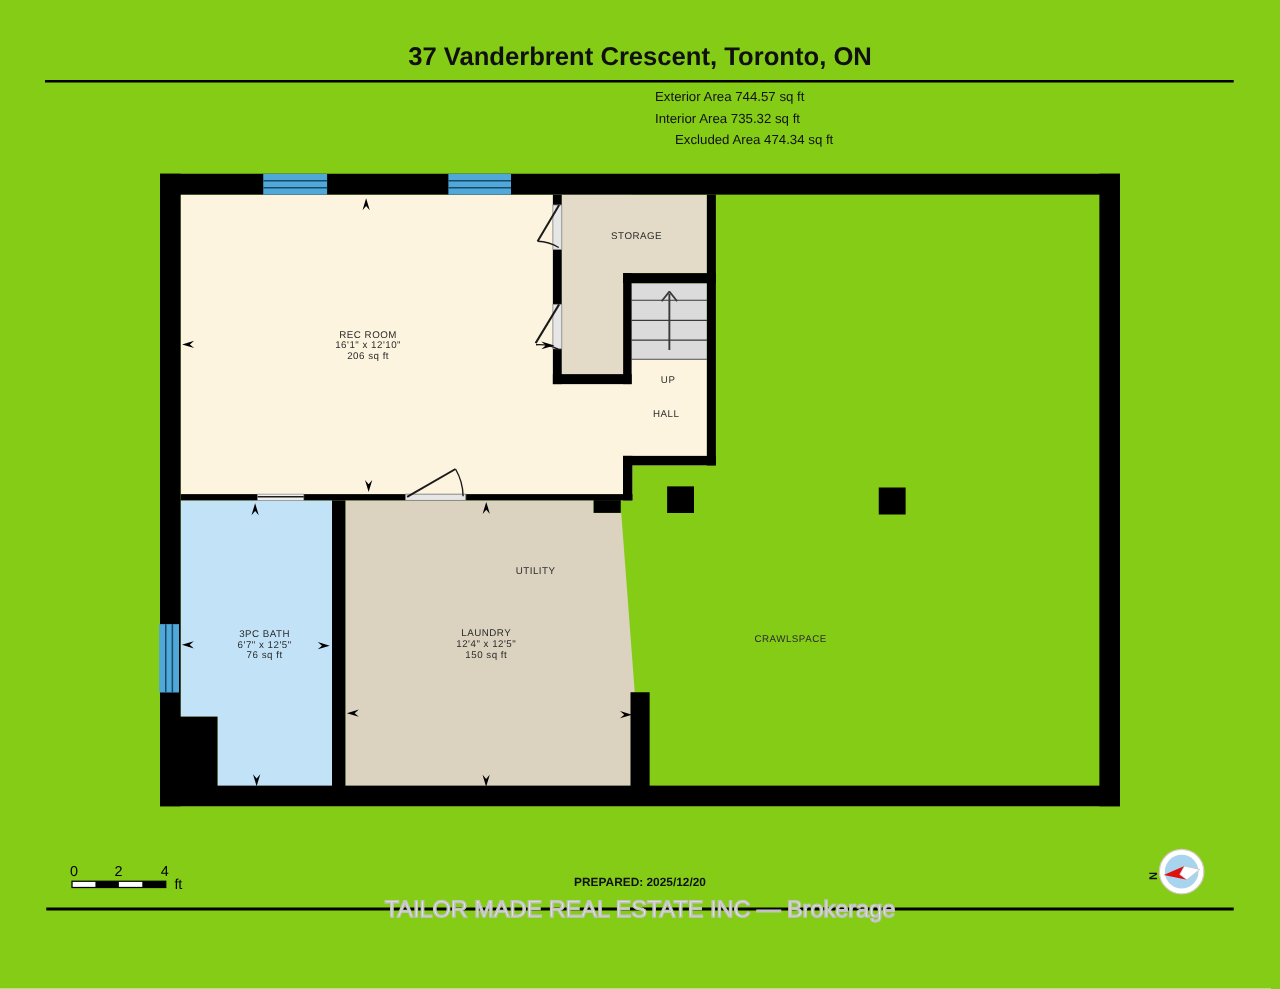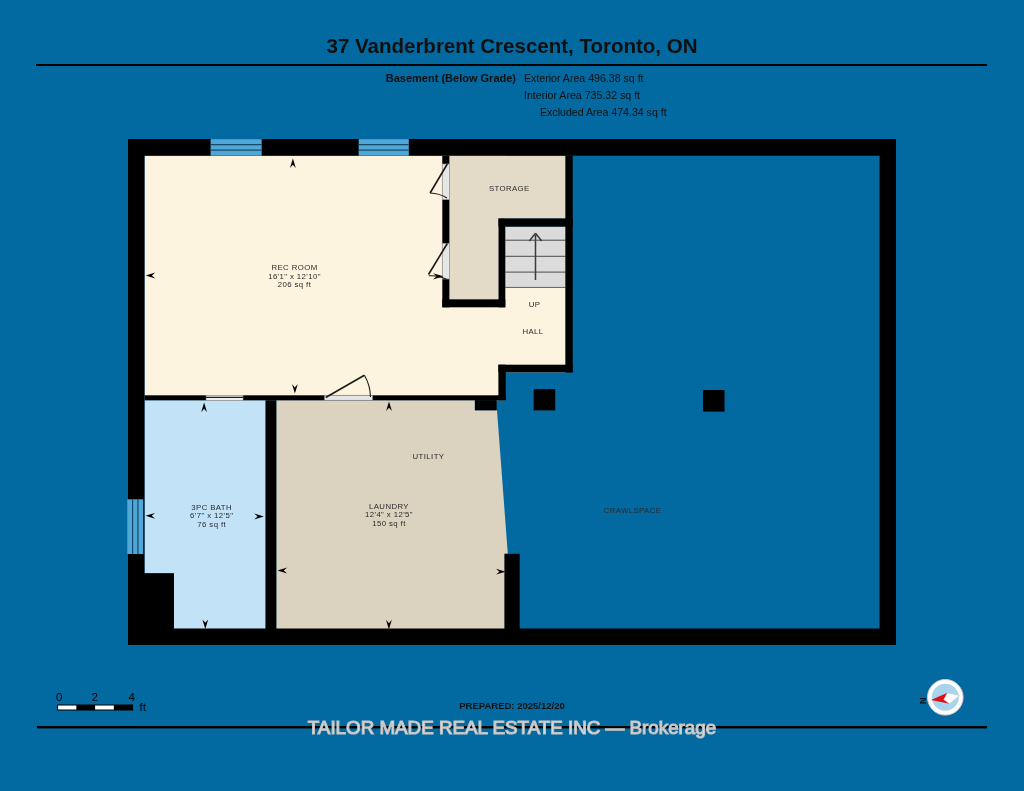--- a/index.html
+++ b/index.html
@@ -1,29 +1,28 @@
 <!DOCTYPE html>
 <html><head>
 <meta charset="utf-8">
 <style>
 html,body{margin:0;padding:0;background:#fff;font-family:"Liberation Sans",sans-serif;}
-#page{position:relative;width:1024px;height:791px;overflow:hidden;background:#0369a1;}
+#page{position:relative;width:1024px;height:791px;overflow:hidden;background:#84cc16;}
 .abs{position:absolute;}
 </style>
 </head>
 <body>
 <div id="page">
 
 <div class="abs" style="left:0;top:33.5px;width:1024px;text-align:center;font-size:20.5px;font-weight:bold;color:#101010;">37 Vanderbrent Crescent, Toronto, ON</div>
 
 <div class="abs" style="left:36px;top:64px;width:951px;height:2px;background:#000;"></div>
 
-<div class="abs" style="left:0;top:71.8px;width:516px;text-align:right;font-size:11px;font-weight:bold;color:#101010;">Basement (Below Grade)</div>
 
-<div class="abs" style="left:524px;top:72px;font-size:10.6px;color:#101010;">Exterior Area 496.38 sq ft</div>
+<div class="abs" style="left:524px;top:72px;font-size:10.6px;color:#101010;">Exterior Area 744.57 sq ft</div>
 
 <div class="abs" style="left:524px;top:89.2px;font-size:10.6px;color:#101010;">Interior Area 735.32 sq ft</div>
 
 <div class="abs" style="left:540px;top:106.4px;font-size:10.6px;color:#101010;">Excluded Area 474.34 sq ft</div>
 
 <svg class="abs" style="left:0;top:0;" width="1024" height="791" viewBox="0 0 1024 791">
 
   <rect x="144.5" y="155.7" width="361.4" height="244.6" fill="#FCF4DF"></rect>
 
   <rect x="498.4" y="287.9" width="67.1" height="84.4" fill="#FCF4DF"></rect>

